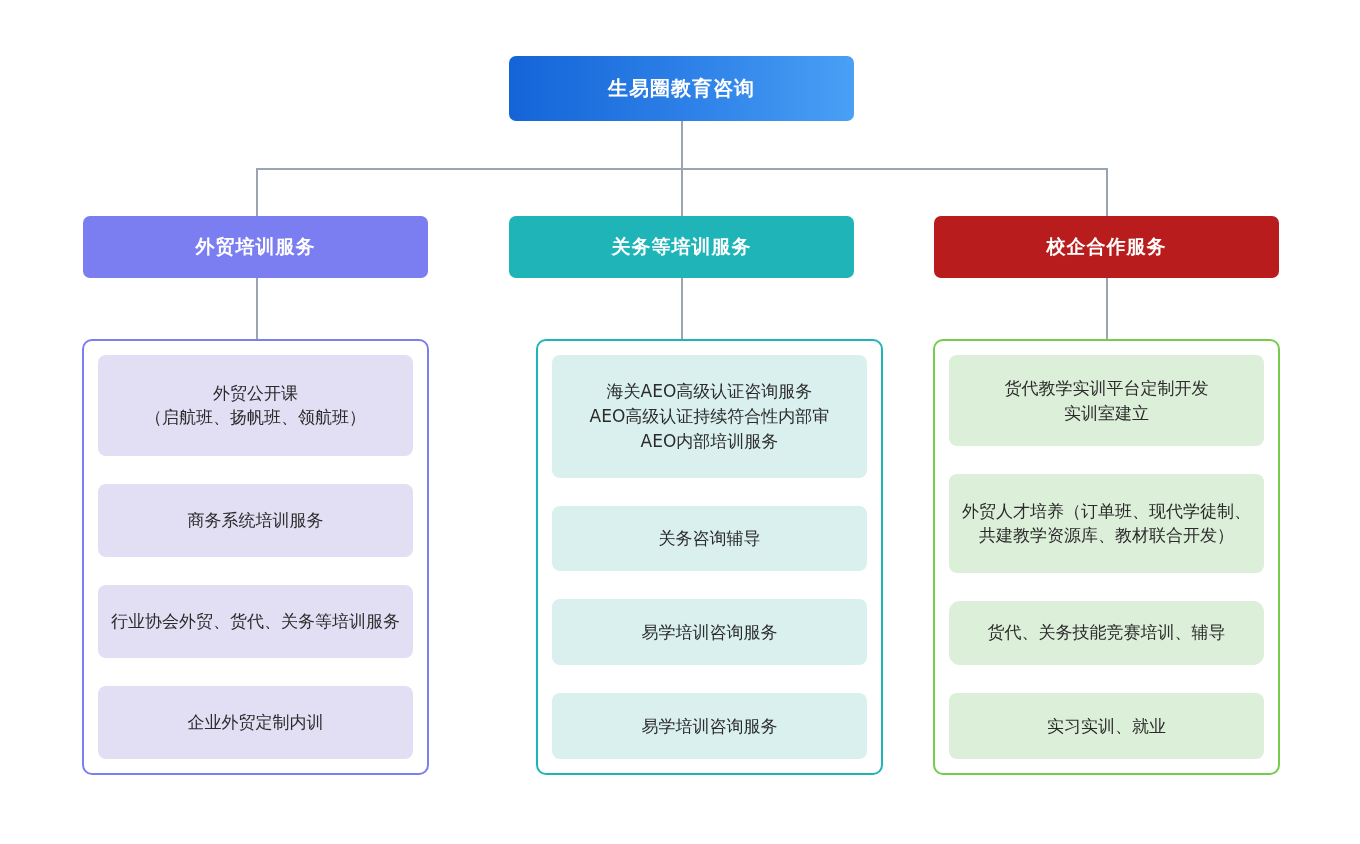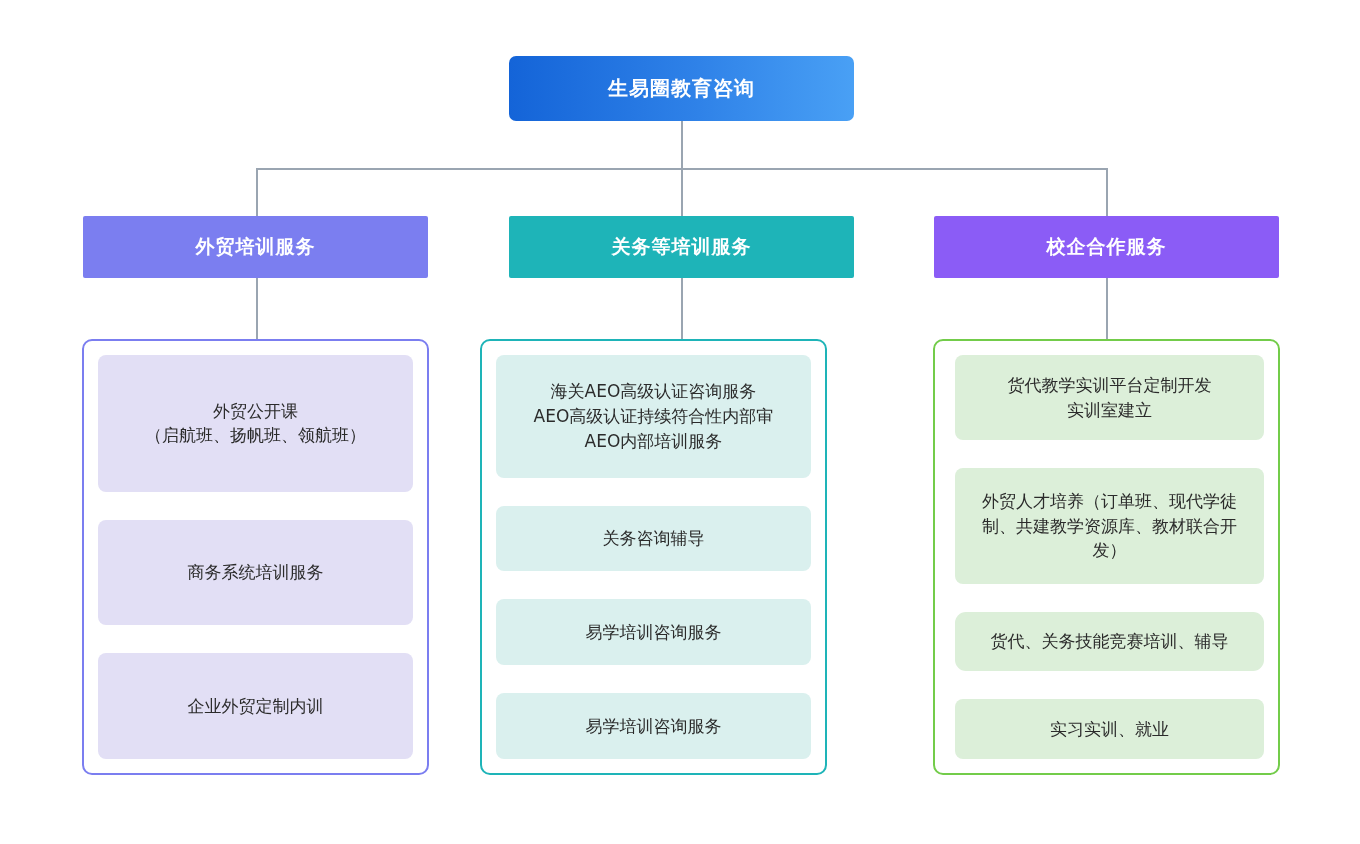--- a/index.html
+++ b/index.html
@@ -42,49 +42,49 @@
     position: absolute;
     background: #9aa5b1;
   }
   .conn-v { width: 1.5px; }
   .conn-h { height: 1.5px; }
 
   
   .branch-header {
     position: absolute;
     height: 62px;
-    border-radius: 2px;
+    border-radius: 7px;
     display: flex;
     align-items: center;
     justify-content: center;
     color: #ffffff;
     font-size: 19px;
     font-weight: bold;
     letter-spacing: 1px;
   }
   .branch-header.purple { background: #7b7ef0; }
   .branch-header.teal   { background: #1eb4b8; }
-  .branch-header.green  { background: #8b5cf6; }
+  .branch-header.green  { background: #b91c1c; }
 
   
   .panel {
     position: absolute;
     top: 339px;
     height: 436px;
     border-radius: 10px;
     border: 2px solid #cccccc;
     background: #ffffff;
     padding: 14px 14px;
     display: flex;
     flex-direction: column;
     gap: 28px;
   }
   .panel.purple { border-color: #7b7ef0; }
   .panel.teal   { border-color: #1eb4b8; }
-  .panel.green  { border-color: #73cc4a; padding-left: 20px; }
+  .panel.green  { border-color: #73cc4a; }
 
   
   .card {
     border-radius: 8px;
     display: flex;
     align-items: center;
     justify-content: center;
     text-align: center;
     color: #2b2b2b;
     font-size: 17px;
@@ -131,26 +131,27 @@
   <div class="conn conn-v" style="left:256px; top:278px; height:62px;"></div>
   <div class="conn conn-v" style="left:681px; top:278px; height:62px;"></div>
   <div class="conn conn-v" style="left:1106px; top:278px; height:62px;"></div>
 
   <div class="branch-header purple" style="left:83px; top:216px; width:345px;">外贸培训服务</div>
 
   <div class="panel purple" style="left:82px; width:347px;">
     <div class="card">外贸公开课
 （启航班、扬帆班、领航班）</div>
     <div class="card">商务系统培训服务</div>
+    <div class="card">行业协会外贸、货代、关务等培训服务</div>
     <div class="card">企业外贸定制内训</div>
   </div>
 
   <div class="branch-header teal" style="left:509px; top:216px; width:345px;">关务等培训服务</div>
 
-  <div class="panel teal" style="left:480px; width:347px;">
+  <div class="panel teal" style="left:536px; width:347px;">
     <div class="card">海关AEO高级认证咨询服务
 AEO高级认证持续符合性内部审
 AEO内部培训服务</div>
     <div class="card">关务咨询辅导</div>
     <div class="card">易学培训咨询服务</div>
     <div class="card">易学培训咨询服务</div>
   </div>
 
   <div class="branch-header green" style="left:934px; top:216px; width:345px;">校企合作服务</div>
 

